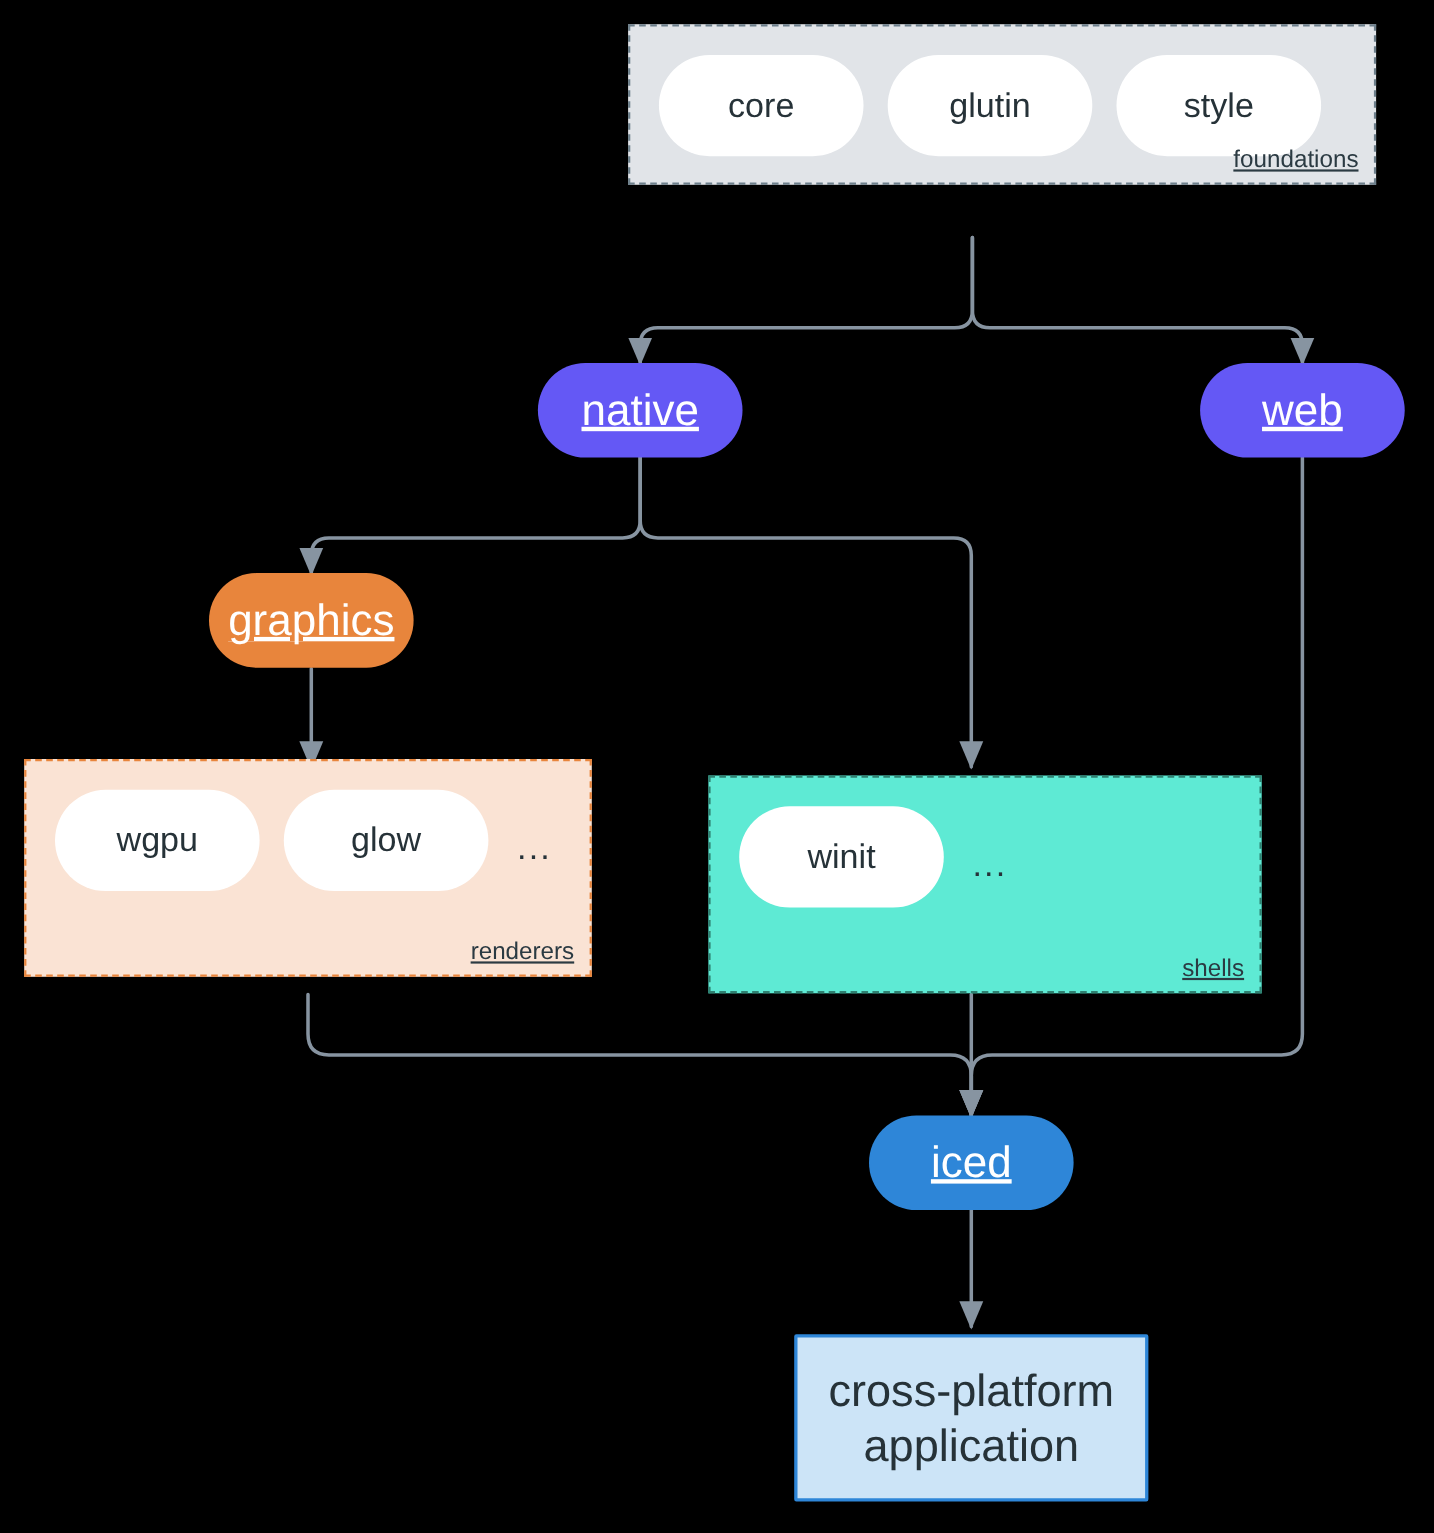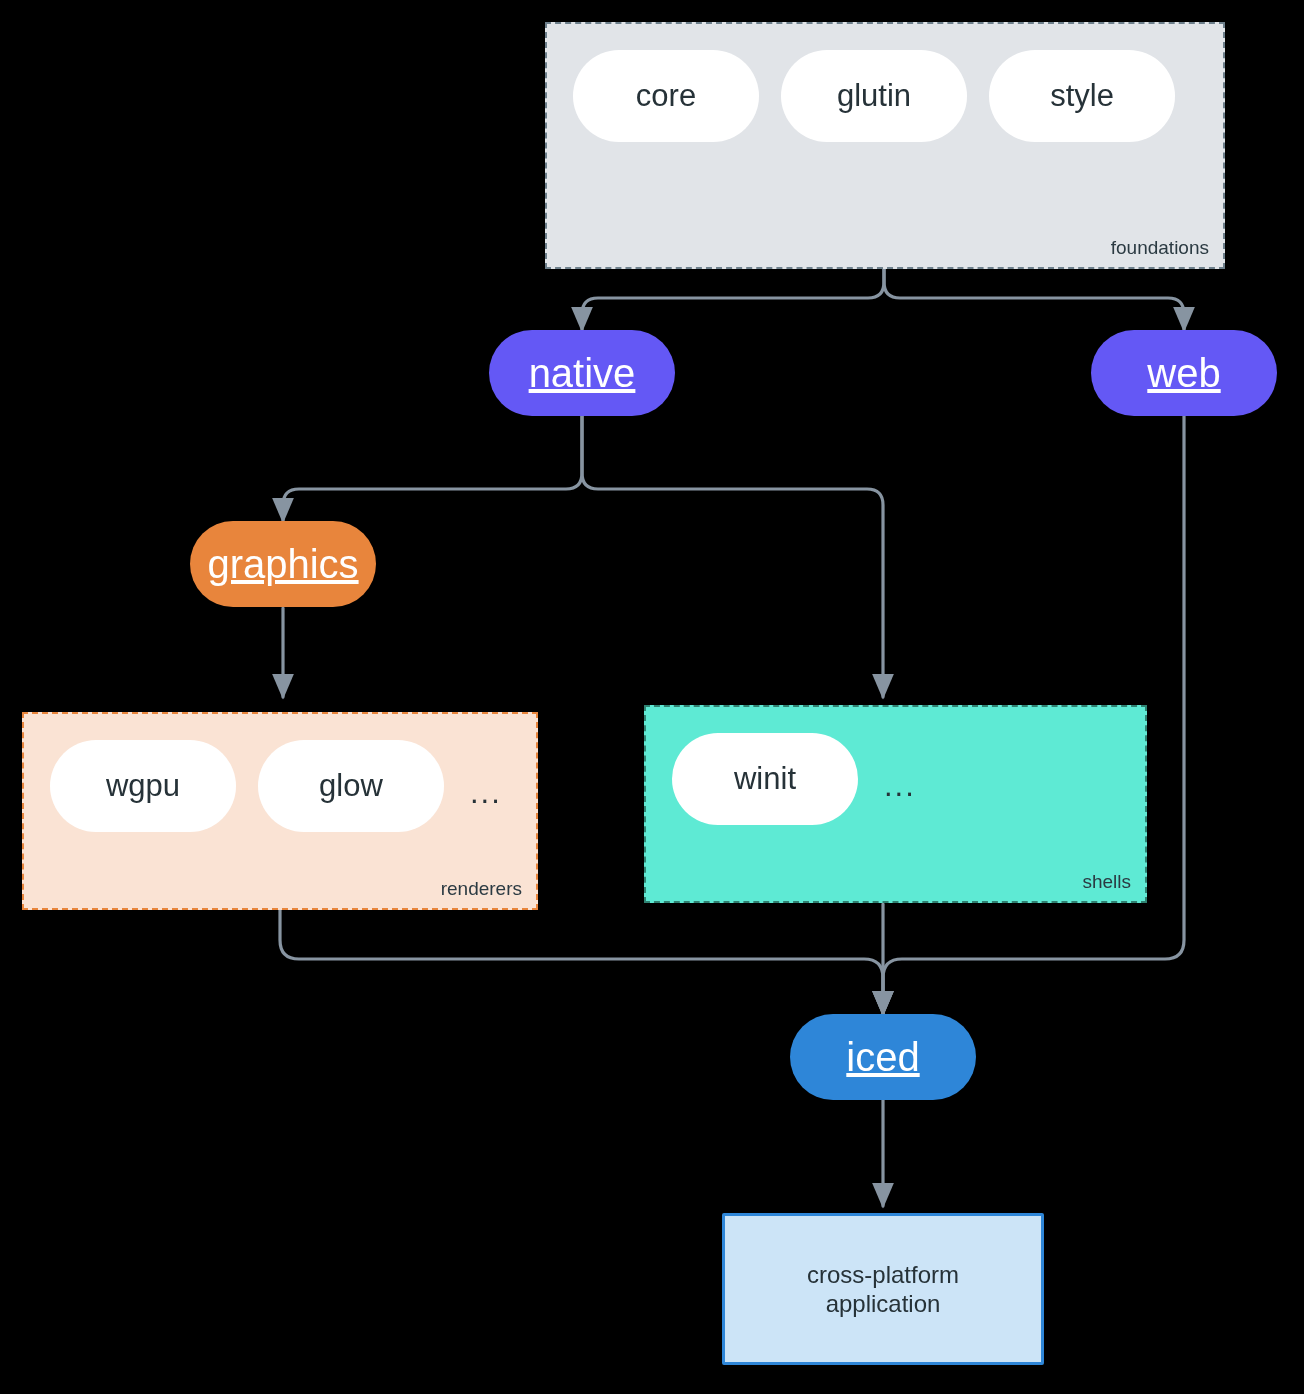--- a/index.html
+++ b/index.html
@@ -40,23 +40,24 @@
   .group {
     position: absolute;
     box-sizing: border-box;
     border-style: dashed;
     border-width: 2px;
   }
   .group .group-label {
     position: absolute;
     right: 14px;
     bottom: 8px;
-    font-size: 19px;
+    font-size: 22px;
     color: #2b3a42;
     white-space: nowrap;
+    text-decoration: underline;
   }
   .group .chips {
     position: absolute;
     left: 26px;
     top: 26px;
     display: flex;
     align-items: center;
     gap: 22px;
   }
 
@@ -89,21 +90,21 @@
     border-radius: 46px;
     color: #ffffff;
     font-size: 40px;
     white-space: nowrap;
     text-decoration: underline;
   }
 
   
   .rect {
     border-radius: 2px;
-    font-size: 24px;
+    font-size: 41px;
     color: #263238;
     border-width: 3px;
     border-style: solid;
   }
 </style>
 </head>
 <body>
 
 <div id="stage">
 
@@ -126,42 +127,42 @@
       <path d="M 280,904 L 280,940 Q 280,959 299,959 L 864,959 Q 883,959 883,978 L 883,1014" marker-end="url(#arrow)"></path>
 
       <path d="M 883,904 L 883,1014" marker-end="url(#arrow)"></path>
 
       <path d="M 1184,416 L 1184,940 Q 1184,959 1165,959 L 902,959 Q 883,959 883,978 L 883,1014" marker-end="url(#arrow)"></path>
 
       <path d="M 883,1100 L 883,1206" marker-end="url(#arrow)"></path>
     </g>
   </svg>
 
-  <div class="group" style="left:545px; top:22px; width:680px; height:247px; background:#e1e4e8; border-color:#6d7f8b;text-align:right;">
+  <div class="group" style="left:571px; top:22px; width:680px; height:146px; background:#e1e4e8; border-color:#6d7f8b;text-align:right;">
     <div class="chips">
       <div class="chip">core</div>
       <div class="chip">glutin</div>
       <div class="chip">style</div>
     </div>
     <div class="group-label">foundations</div>
   </div>
 
   <div class="node pill" style="left:489px; top:330px; width:186px; height:86px; background:#6458f5;">
     <span>native</span>
   </div>
 
   <div class="node pill" style="left:1091px; top:330px; width:186px; height:86px; background:#6458f5;">
     <span>web</span>
   </div>
 
   <div class="node pill" style="left:190px; top:521px; width:186px; height:86px; background:#e8853c;">
     <span>graphics</span>
   </div>
 
-  <div class="group" style="left:22px; top:712px; width:516px; height:198px; background:#fae3d4; border-color:#e8853c;">
+  <div class="group" style="left:22px; top:690px; width:516px; height:198px; background:#fae3d4; border-color:#e8853c;">
     <div class="chips">
       <div class="chip">wgpu</div>
       <div class="chip">glow</div>
       <div class="ellipsis">...</div>
     </div>
     <div class="group-label">renderers</div>
   </div>
 
   <div class="group" style="left:644px; top:705px; width:503px; height:198px; background:#5eead4; border-color:#2f8272;">
     <div class="chips">

